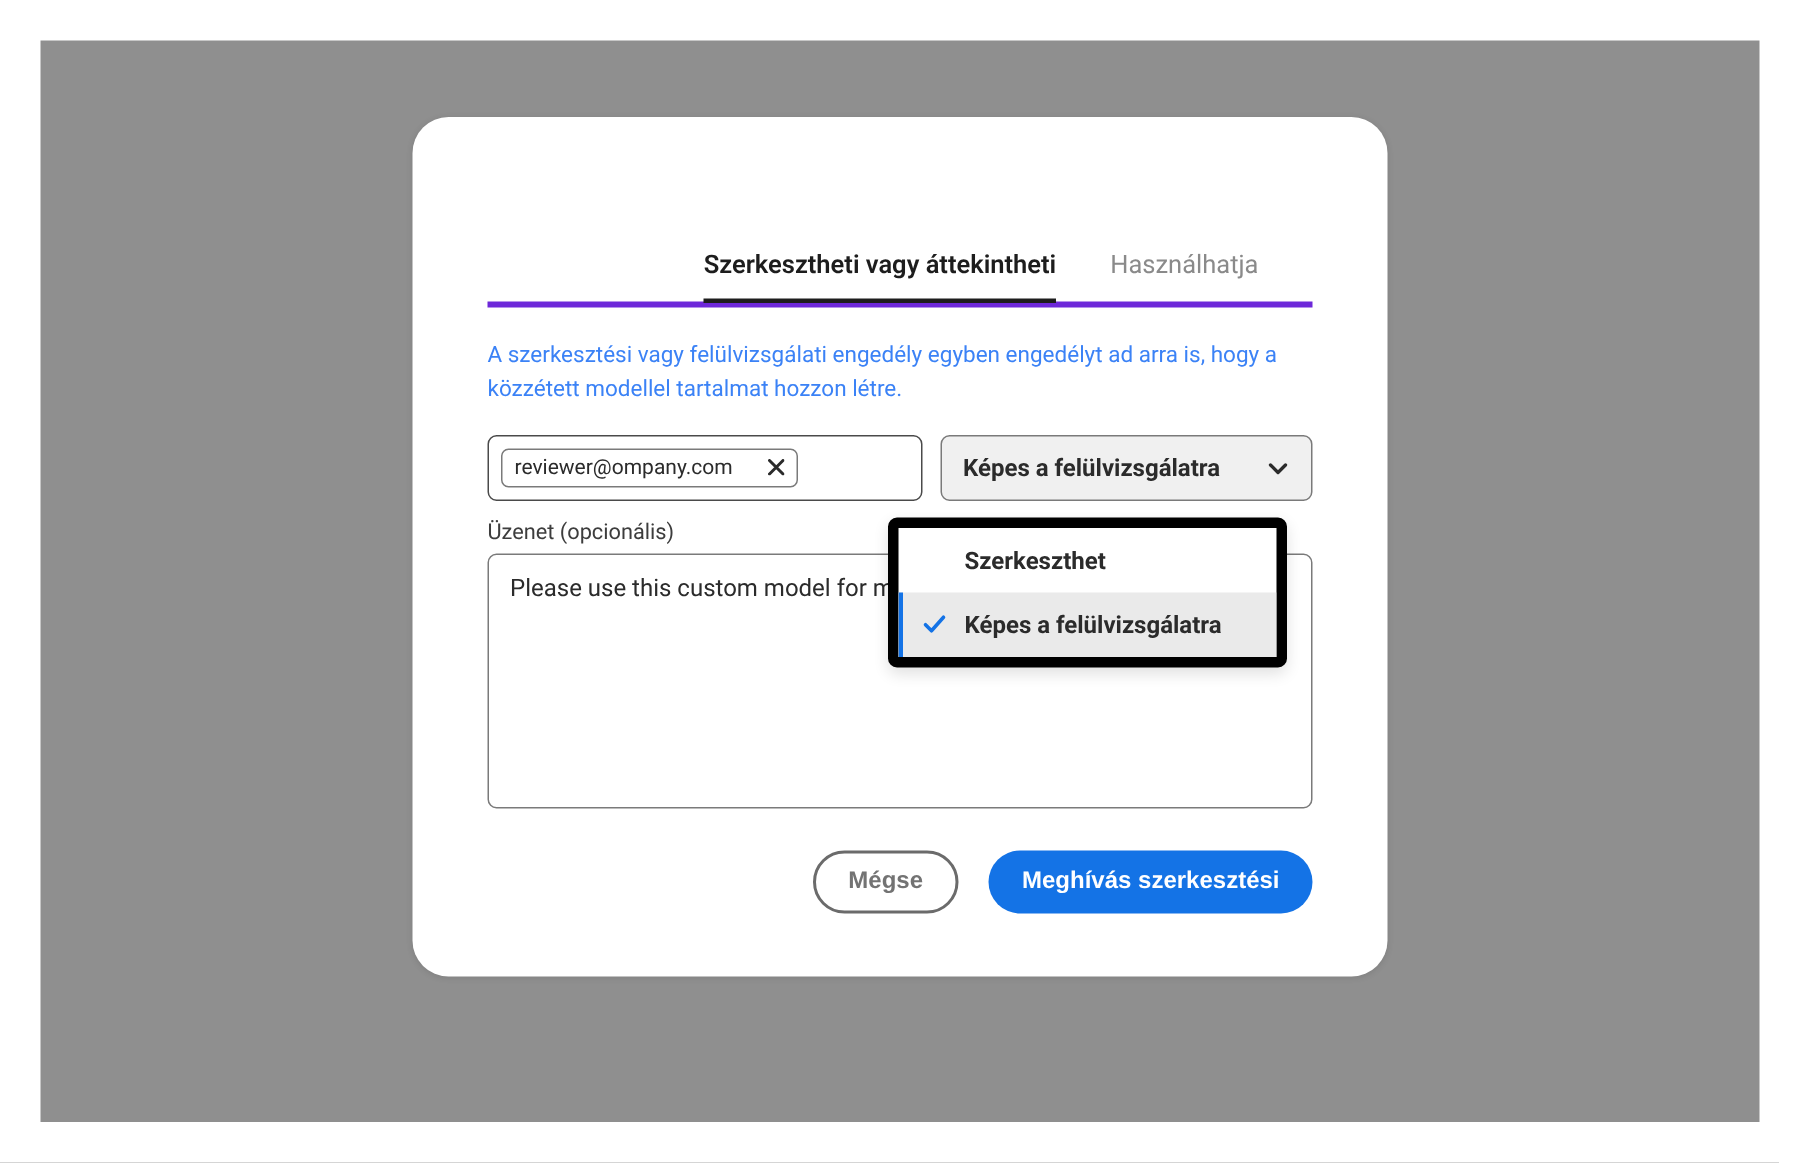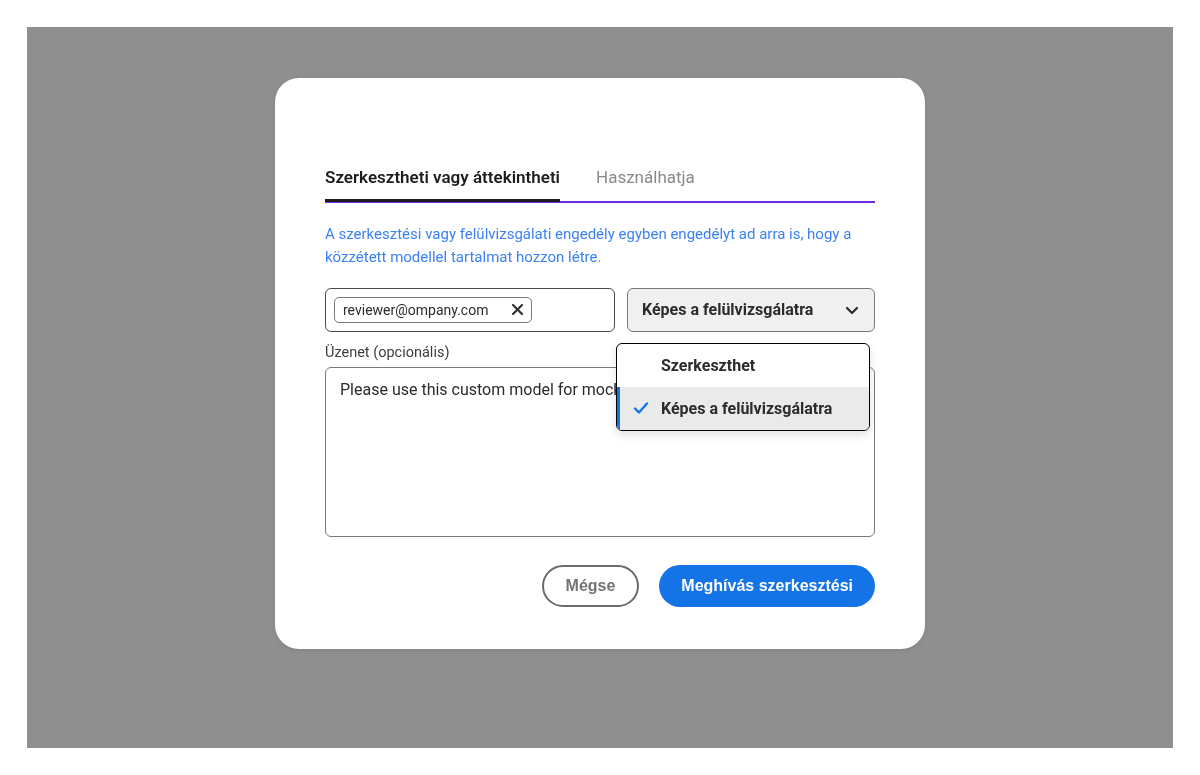--- a/index.html
+++ b/index.html
@@ -50,21 +50,22 @@
     font-size: 24px;
     font-weight: 700;
     color: #1d1d1d;
   }
   .close-btn {
     cursor: pointer;
   }
   .tabs {
     margin-top: 50px;
     display: flex;
-    border-bottom: 2px solid #6d28d9;
+    border-bottom: 4px solid #6d28d9;
+    justify-content: flex-end;
   }
   .tab {
     padding: 0 0 12px 0;
     margin-right: 36px;
     font-size: 17px;
     color: #8a8a8a;
     cursor: pointer;
     position: relative;
     top: 1px;
   }
@@ -121,24 +122,24 @@
     color: #2b2b2b;
     cursor: pointer;
     box-sizing: border-box;
     position: relative;
     font-weight: bold;
   }
   .perm-select .chevron { display:flex; }
   .dropdown {
     position: absolute;
     top: 54px;
-    right: 4px;
+    right: 16px;
     width: 252px;
     background: #ffffff;
-    border: 1px solid #000000;
+    border: 7px solid #000000;
     border-radius: 6px;
     box-shadow: 0 4px 10px rgba(0,0,0,0.12);
     overflow: hidden;
     z-index: 10;
   }
   .dropdown-item {
     display: flex;
     align-items: center;
     padding: 12px 16px 12px 16px;
     font-size: 16px;

